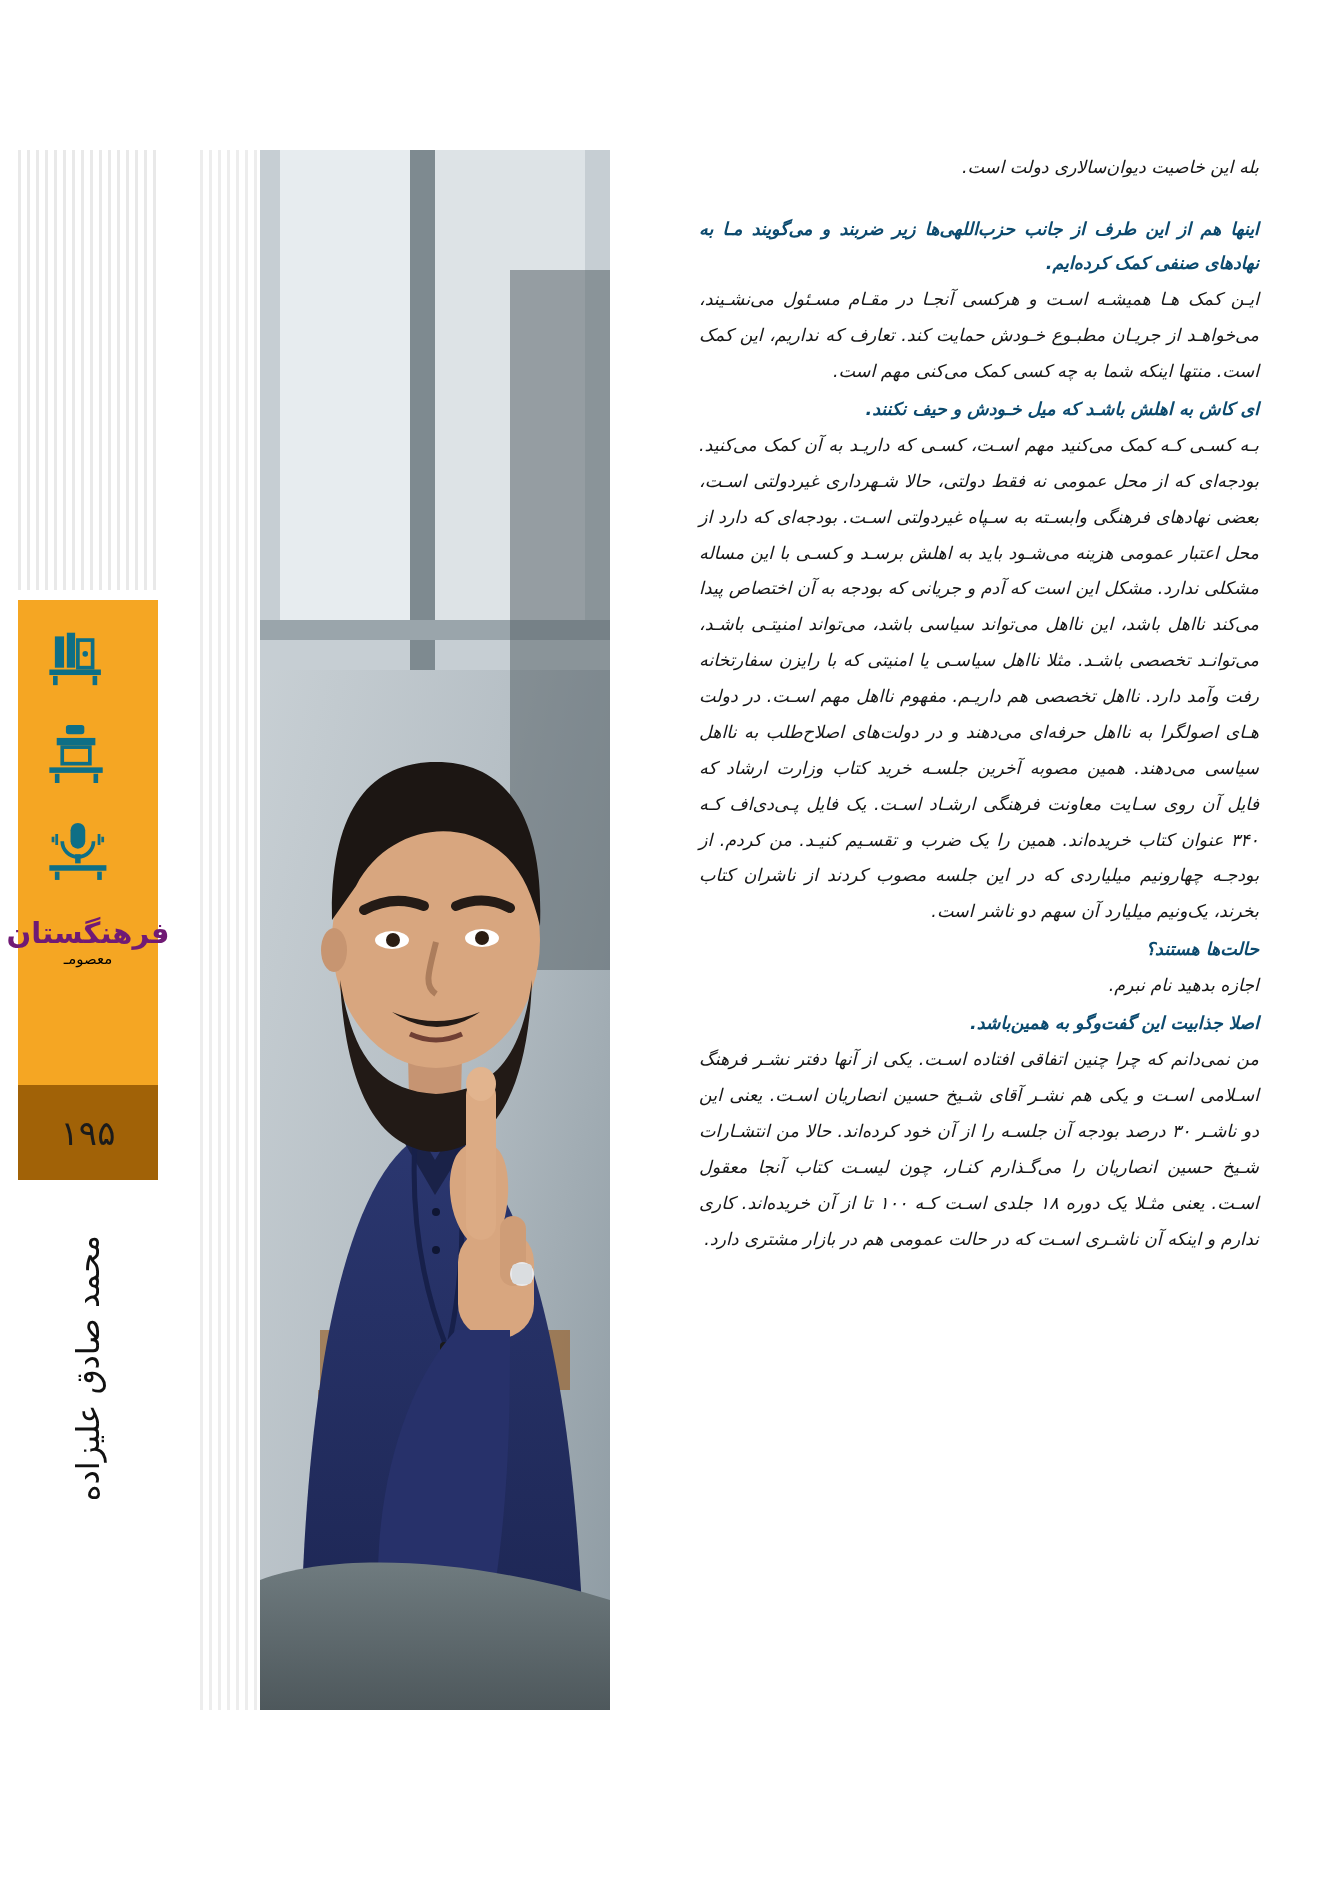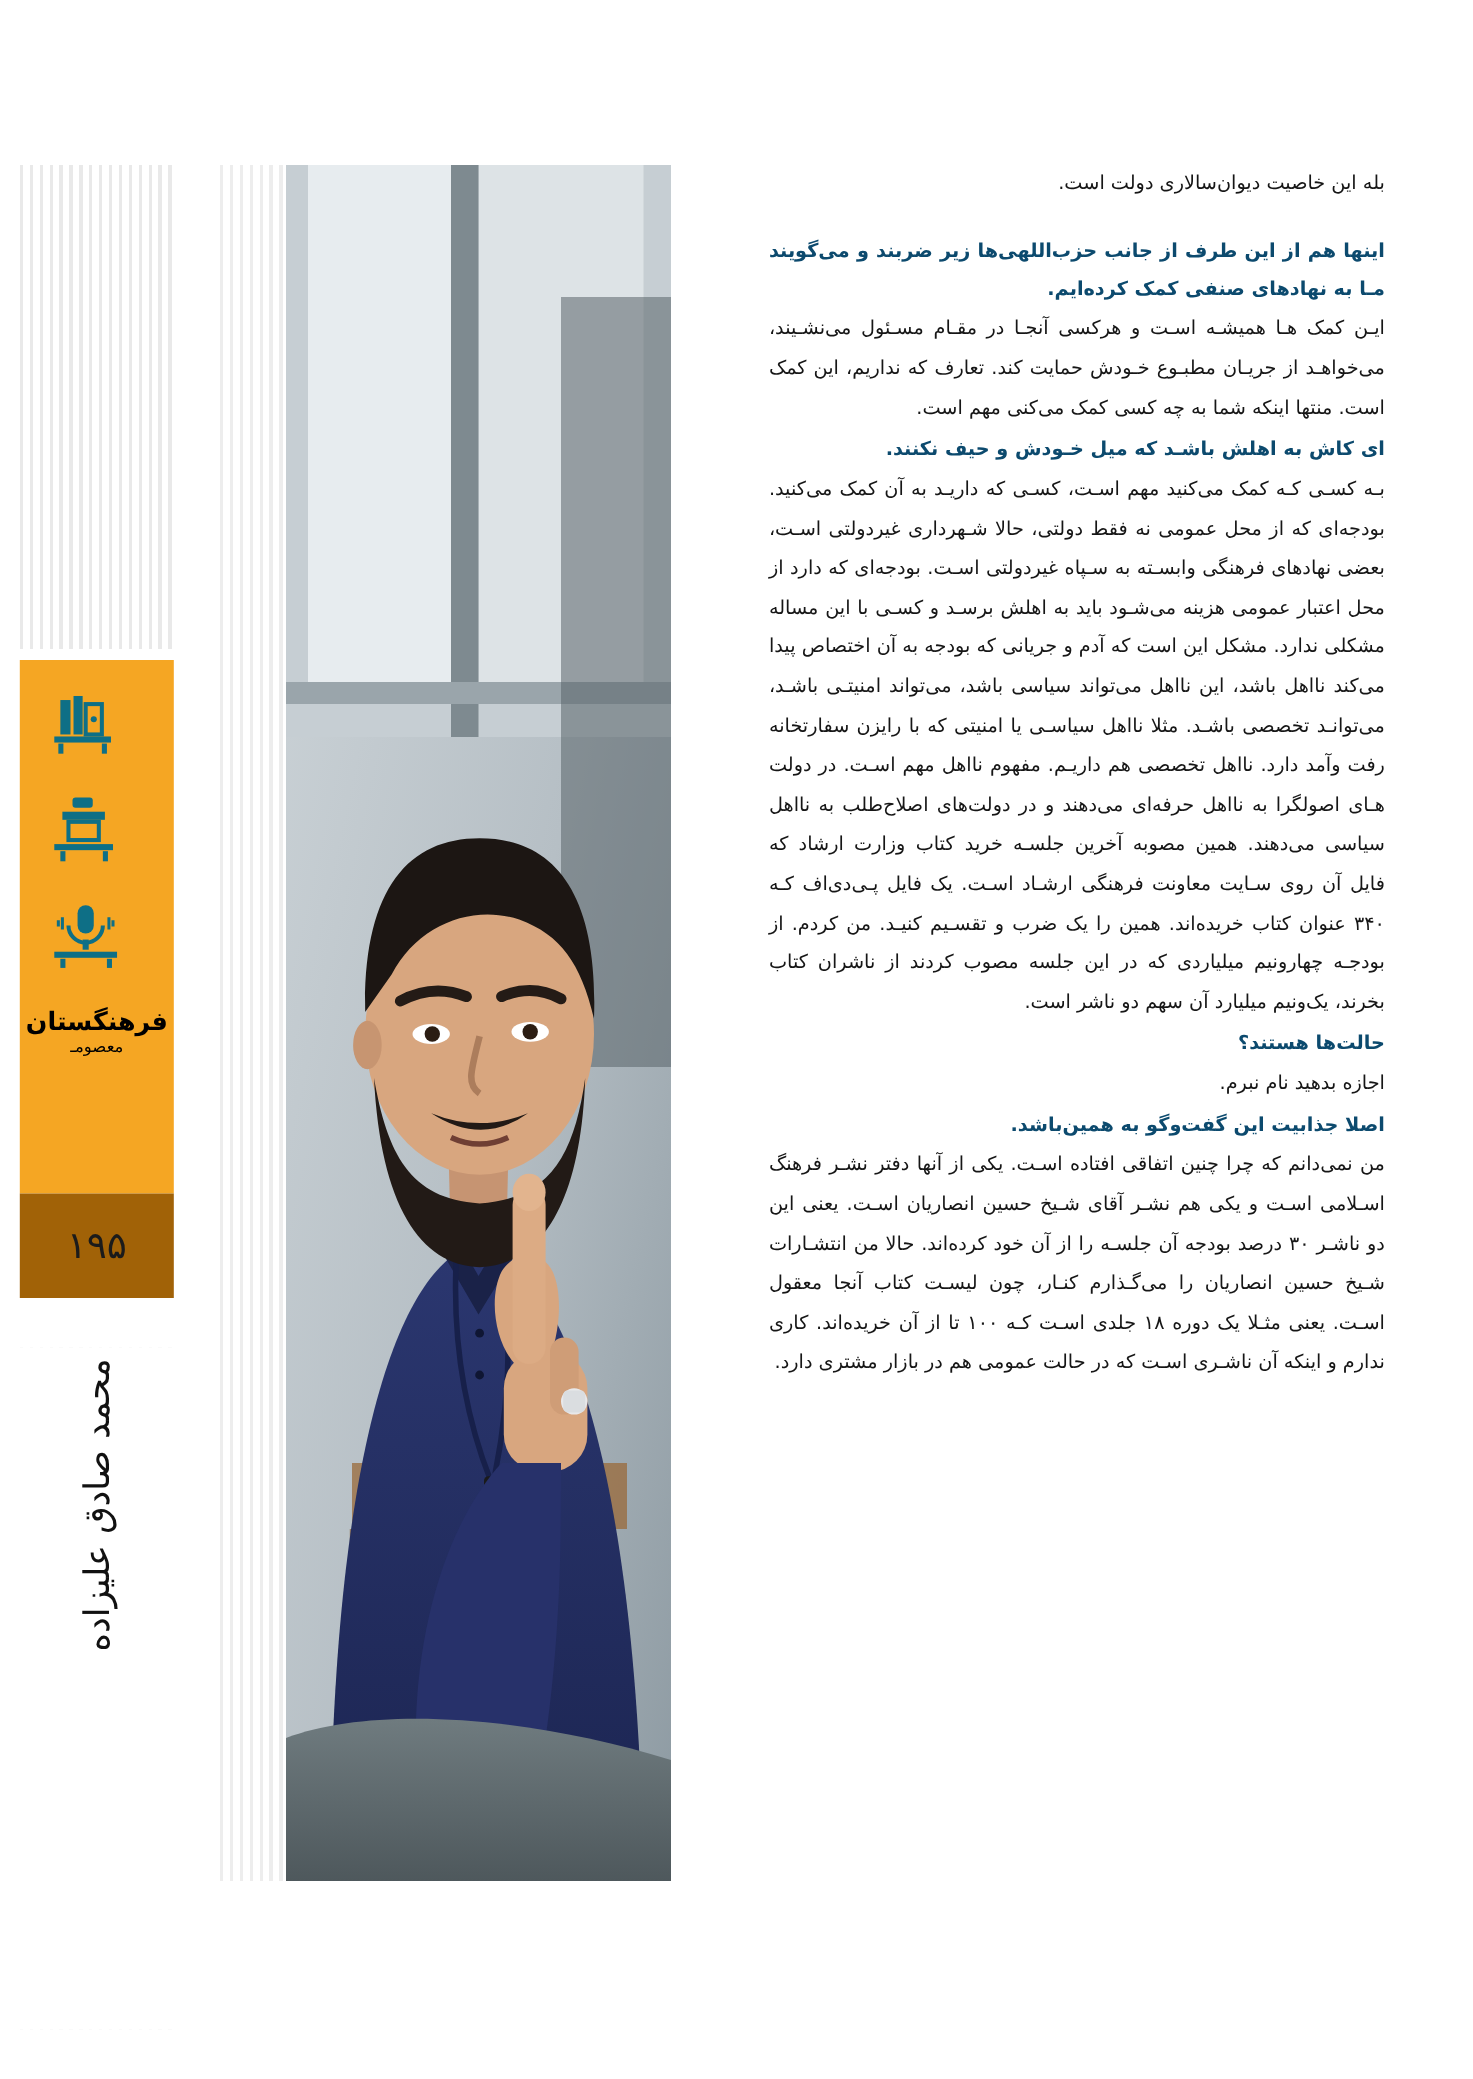--- a/index.html
+++ b/index.html
@@ -39,22 +39,22 @@
     box-sizing: border-box;
   }
   .brand-icon {
     width: 92px;
     height: 92px;
     margin-bottom: 4px;
     display: block;
   }
   .brand-title {
     margin-top: 10px;
-    color: #000000;
-    font-size: 23px;
+    color: #701a75;
+    font-size: 29px;
     font-weight: bold;
     letter-spacing: 0.5px;
     direction: rtl;
   }
   .brand-subtitle {
     color: #000000;
     font-size: 15px;
     direction: rtl;
   }
 
@@ -166,20 +166,21 @@
   .article {
     position: absolute;
     top: 150px;
     right: 80px;
     width: 560px;
     direction: rtl;
     text-align: justify;
     color: #161616;
     font-size: 17.5px;
     line-height: 2.05;
+    font-style: italic;
   }
   .article p {
     margin: 0 0 2px 0;
   }
   .q {
     color: #0c4a6e;
     font-weight: bold;
     margin-top: 26px;
     margin-bottom: 2px;
     line-height: 1.95;

